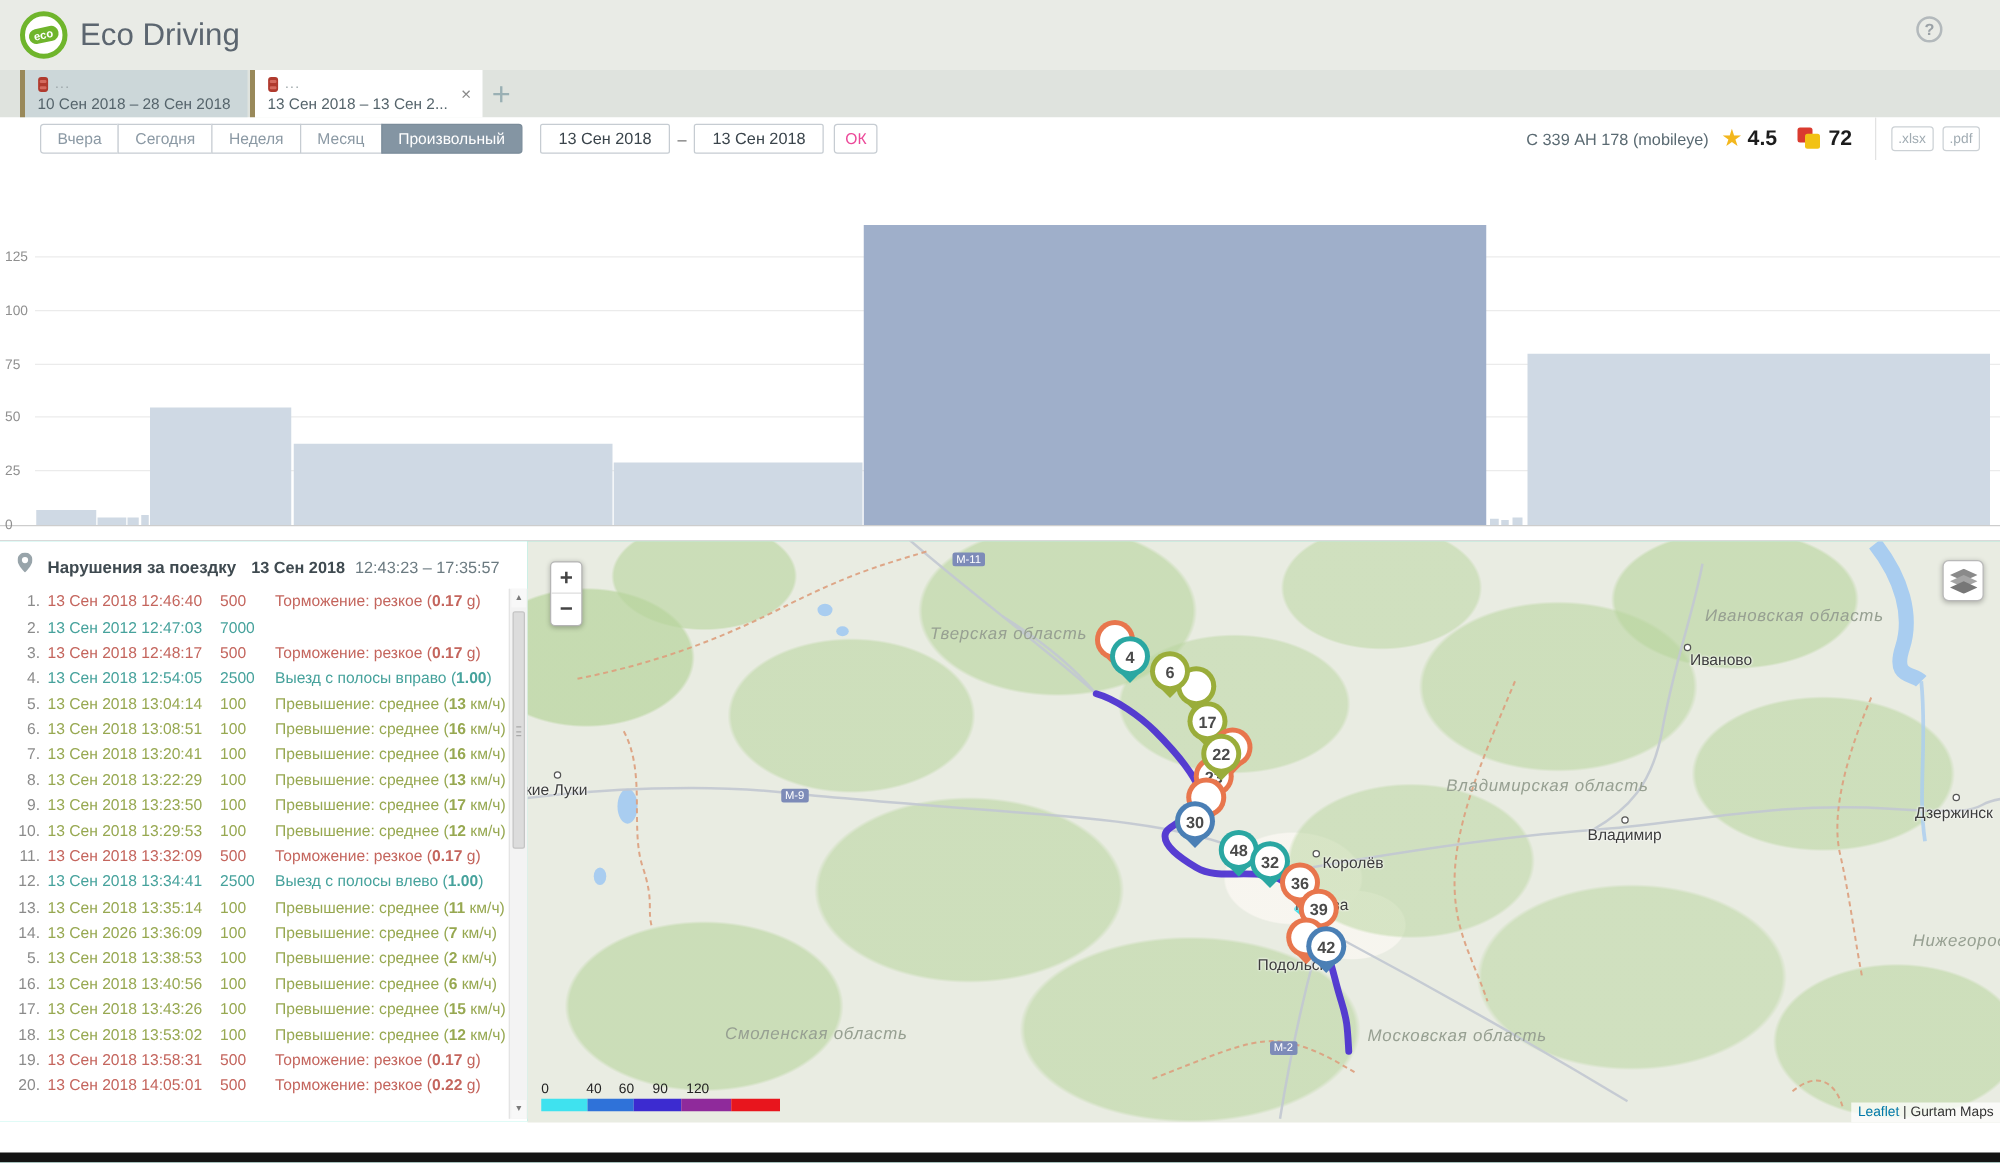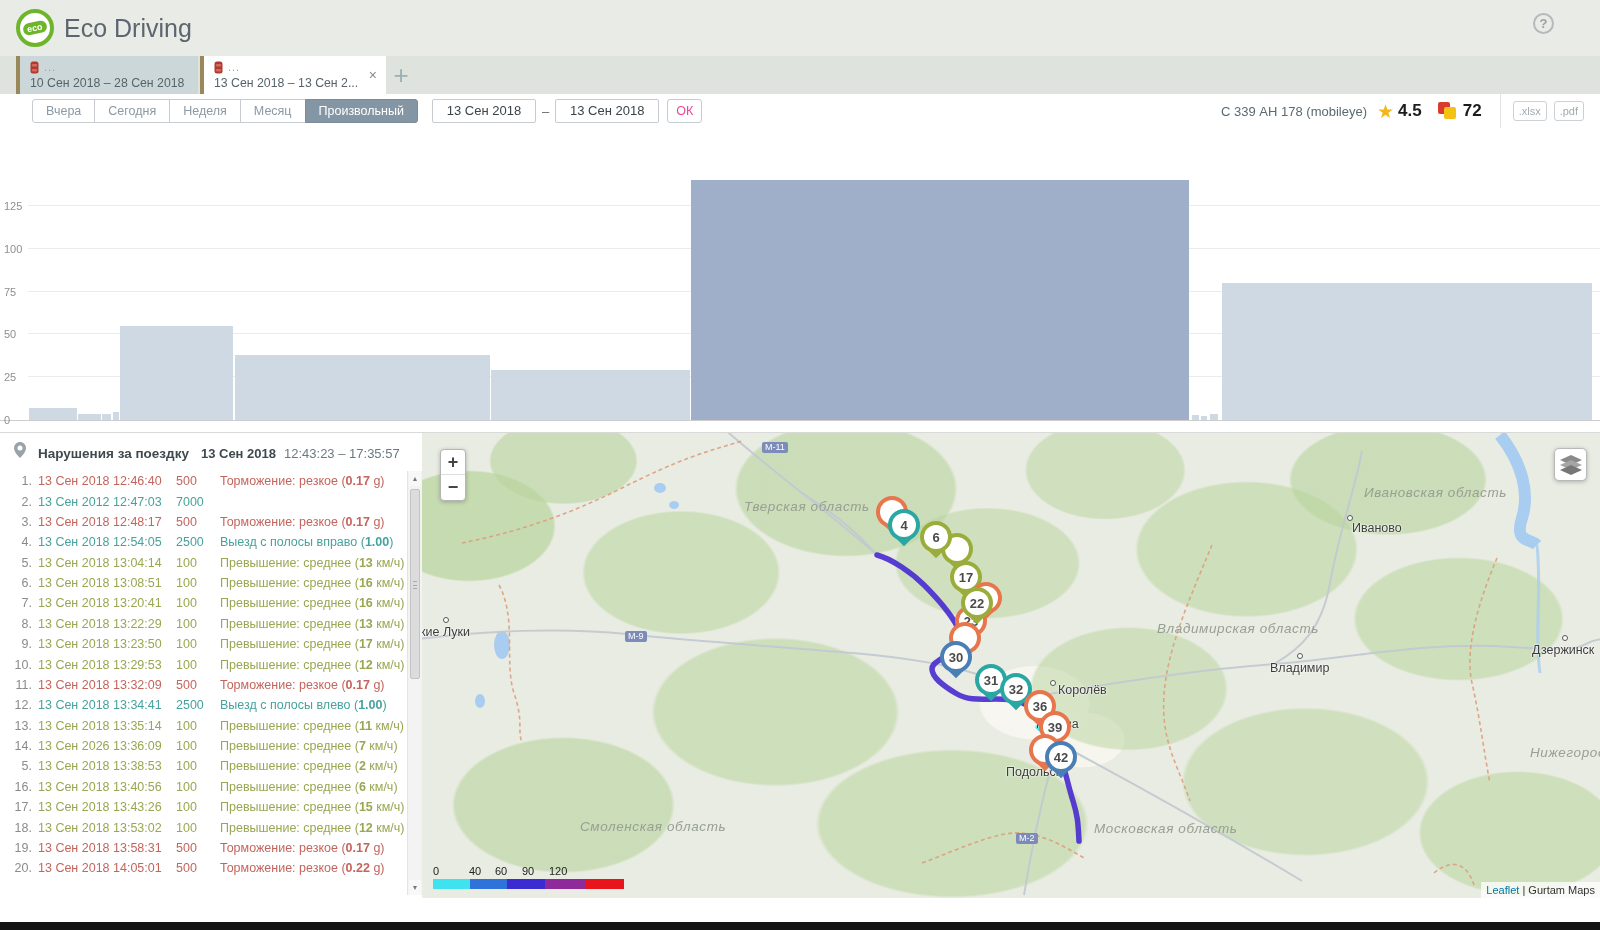--- a/index.html
+++ b/index.html
@@ -468,21 +468,21 @@
         <div class="pin" style="background: rgb(232, 118, 77); left: 527px; top: 189px;">
           <div class="pin-tail" style="background: rgb(232, 118, 77);"></div>
           <div class="pin-inner"></div>
         </div>
         <div class="pin" style="background: rgb(74, 127, 181); left: 518px; top: 208px;">
           <div class="pin-tail" style="background: rgb(74, 127, 181);"></div>
           <div class="pin-inner">30</div>
         </div>
         <div class="pin" style="background: rgb(42, 167, 162); left: 553px; top: 231px;">
           <div class="pin-tail" style="background: rgb(42, 167, 162);"></div>
-          <div class="pin-inner">31</div>
+          <div class="pin-inner">48</div>
         </div>
         <div class="pin" style="background: rgb(42, 167, 162); left: 578px; top: 240px;">
           <div class="pin-tail" style="background: rgb(42, 167, 162);"></div>
           <div class="pin-inner">32</div>
         </div>
         <div class="pin" style="background: rgb(232, 118, 77); left: 602px; top: 257px;">
           <div class="pin-tail" style="background: rgb(232, 118, 77);"></div>
           <div class="pin-inner">36</div>
         </div>
         <div class="pin" style="background: rgb(232, 118, 77); left: 617px; top: 278px;">

